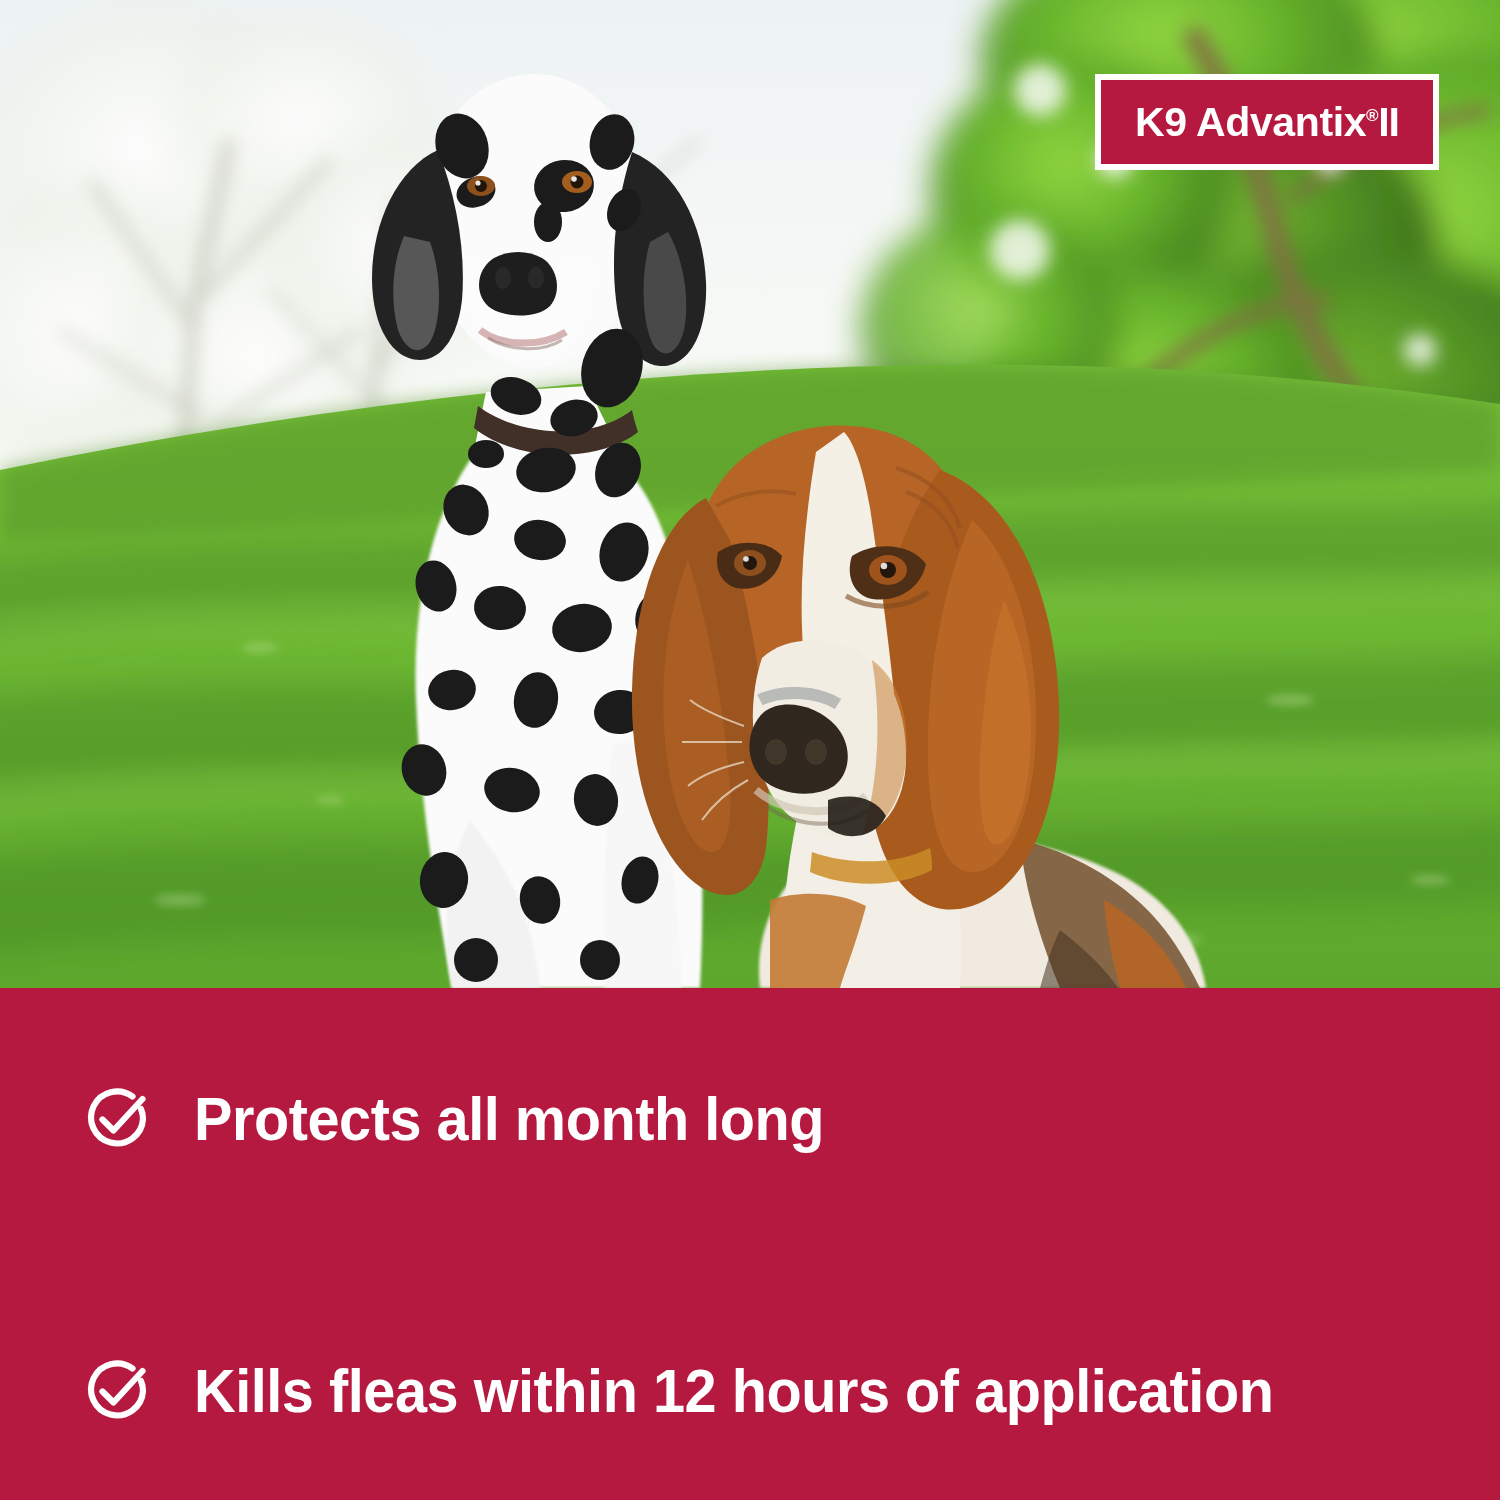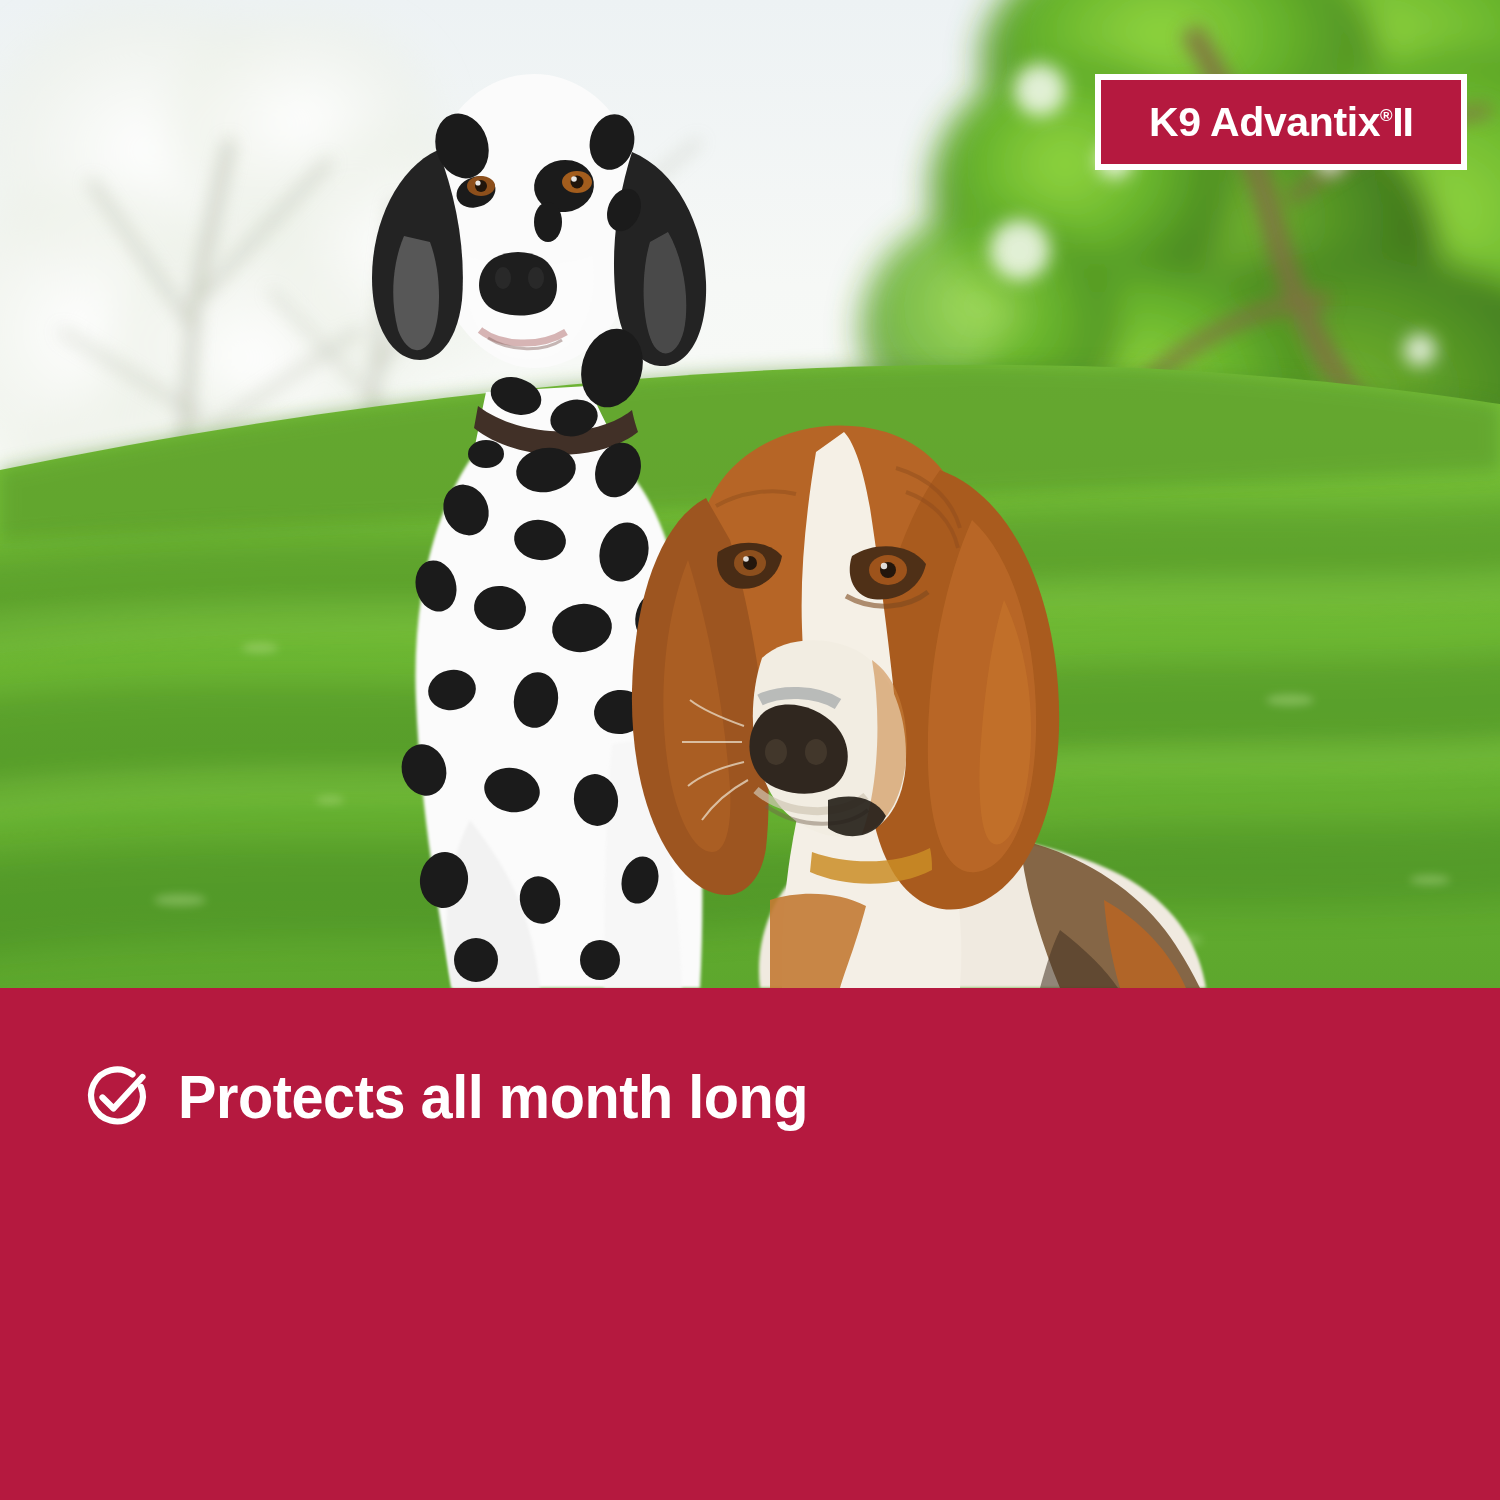--- a/index.html
+++ b/index.html
@@ -5,37 +5,37 @@
   html,body{margin:0;padding:0;background:#fff;}
   body{width:1500px;height:1500px;overflow:hidden;
        font-family:"Liberation Sans","DejaVu Sans",sans-serif;}
   .page{position:relative;width:1500px;height:1500px;overflow:hidden;background:#fff;}
 
   
   .photo{position:absolute;left:0;top:0;width:1500px;height:988px;overflow:hidden;}
   .photo svg{display:block;width:1500px;height:988px;}
 
   
-  .logo-badge{position:absolute;left:1095px;top:74px;width:372px;height:96px;
+  .logo-badge{position:absolute;left:1095px;top:74px;width:344px;height:96px;
               background:#FFFFFF;padding:0;box-sizing:border-box;
               display:flex;align-items:center;justify-content:center;}
   .logo-inner{width:100%;height:100%;margin:0;box-sizing:border-box;
               border:6px solid #FFFFFF;background:#B5193F;
               display:flex;align-items:center;justify-content:center;}
   .logo-text{color:#fff;font-size:41px;font-weight:bold;letter-spacing:-0.4px;
              white-space:nowrap;line-height:1;
              font-family:"Liberation Sans","DejaVu Sans",sans-serif;}
   .logo-text .reg{font-size:17px;vertical-align:super;line-height:1;font-weight:bold;}
   .logo-text .rn{letter-spacing:-1px;}
 
   
   .banner{position:absolute;left:0;top:988px;width:1500px;height:512px;
           background:#B5193F;overflow:hidden;}
   .bullets{position:absolute;left:0;top:0;width:1500px;height:512px;}
-  .bullet{position:absolute;left:80px;display:flex;align-items:flex-start;height:96px;}
+  .bullet{position:absolute;left:80px;display:flex;align-items:flex-end;height:96px;gap:16px;}
   .bullet.b1{top:1060px;}
   .bullet.b2{top:1196px;}
   .bullet.b3{top:1332px;}
   .bullet-icon{flex:0 0 auto;width:74px;height:74px;margin-right:24px;
                display:block;}
   .bullet-label{color:#FFFFFF;font-weight:bold;font-size:62px;line-height:74px;
                 white-space:nowrap;letter-spacing:-0.5px;
                 transform:scaleX(0.93);transform-origin:left center;
                 font-family:"Liberation Sans","DejaVu Sans",sans-serif;}
 </style>
@@ -382,15 +382,22 @@
 
     <div class="bullet b1">
       <svg class="bullet-icon" viewBox="0 0 74 74">
         <path d="M52.5 14.5 A26 26 0 1 0 63 37 A26 26 0 0 0 61 27" fill="none" stroke="#FFFFFF" stroke-width="6.2" stroke-linecap="round"></path>
         <path d="M22.5 37.5 L33.5 48.5 L62.5 17" fill="none" stroke="#FFFFFF" stroke-width="6.2" stroke-linecap="round" stroke-linejoin="round"></path>
       </svg>
       <span class="bullet-label">Protects all month long</span>
     </div>
 
 
+    <div class="bullet b3">
+      <svg class="bullet-icon" viewBox="0 0 74 74">
+        <path d="M52.5 14.5 A26 26 0 1 0 63 37 A26 26 0 0 0 61 27" fill="none" stroke="#FFFFFF" stroke-width="6.2" stroke-linecap="round"></path>
+        <path d="M22.5 37.5 L33.5 48.5 L62.5 17" fill="none" stroke="#FFFFFF" stroke-width="6.2" stroke-linecap="round" stroke-linejoin="round"></path>
+      </svg>
+      <span class="bullet-label">Kills fleas within 12 hours of application</span>
+    </div>
 
   </div>
 </div>
 
 </body></html>

